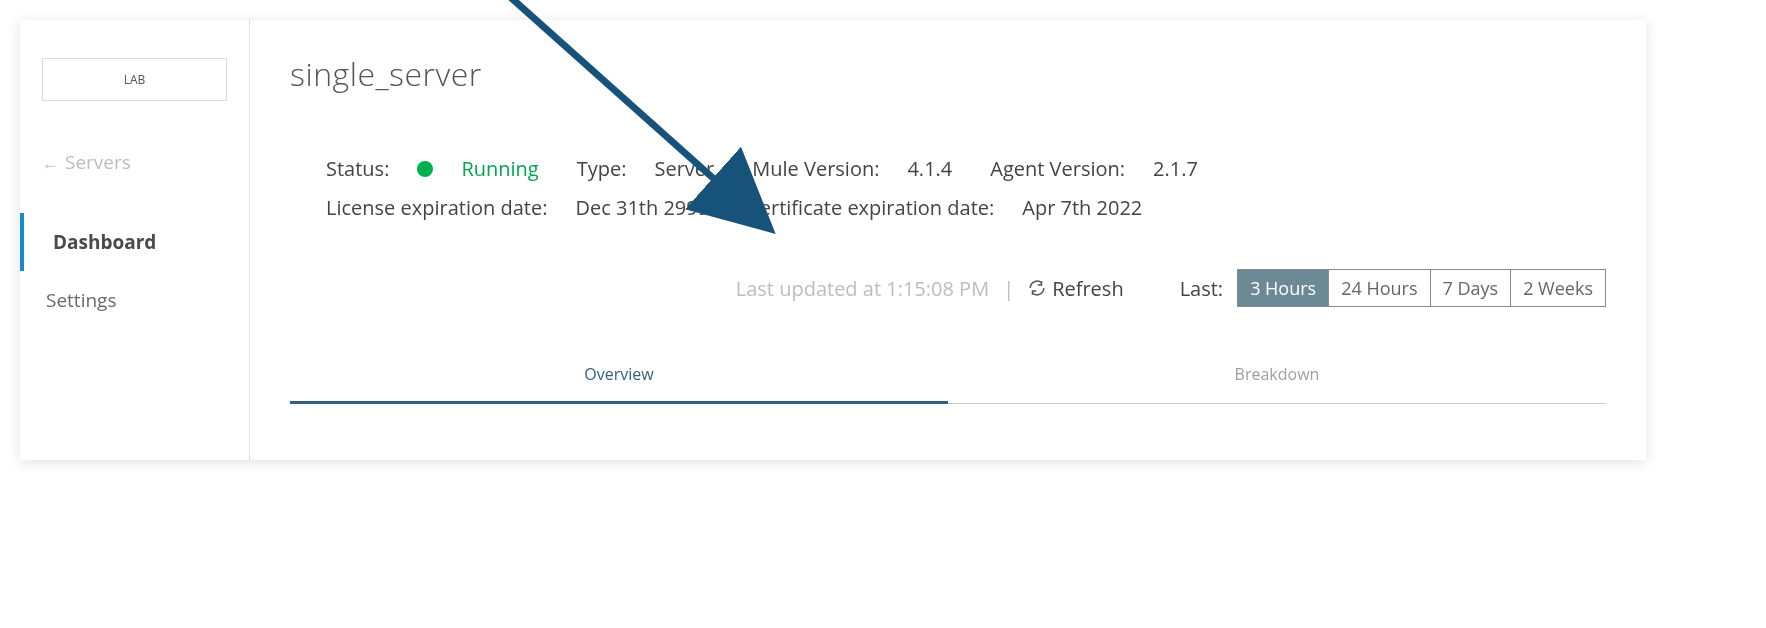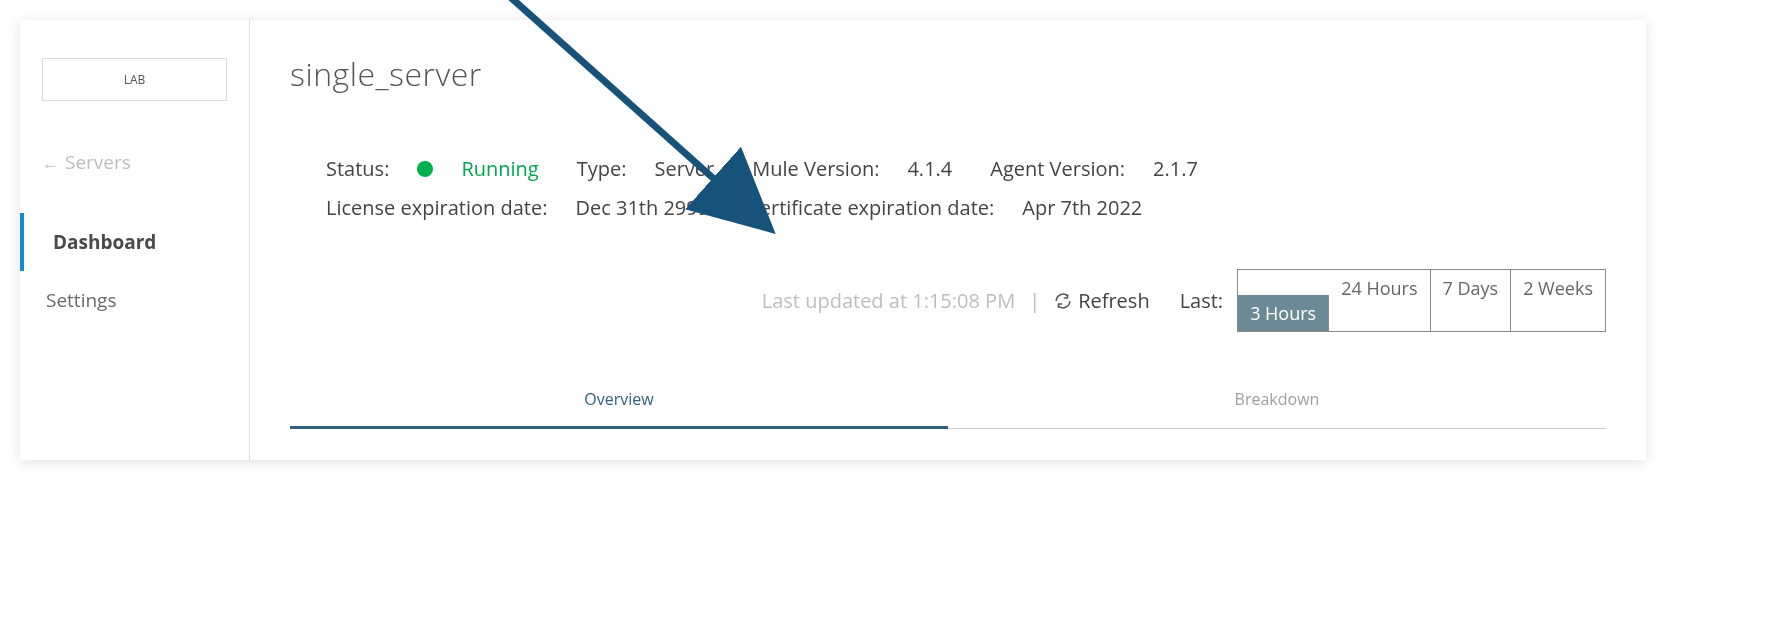--- a/index.html
+++ b/index.html
@@ -88,39 +88,38 @@
       justify-content: flex-end;
       align-items: center;
       gap: 14px;
       margin-top: 48px;
       font-size: 20px;
     }
     .last-updated { color: #bdbdbd; text-align: center; }
     .pipe { color: #bdbdbd; }
     .refresh-link { color: #444; cursor: pointer; display: inline-flex; align-items: center; gap: 6px; }
     .refresh-icon { display: inline-flex; }
-    .last-label { color: #444; margin-left: 16px; }
+    .last-label { color: #444; margin-left: 42px; }
     .range-toggle {
       display: flex;
       border: 1px solid #888;
       overflow: hidden;
     }
     .range-btn {
       padding: 6px 12px;
       font-size: 18px;
       color: #666;
       border-right: 1px solid #888;
       cursor: pointer;
       background: #fff;
     }
     .range-btn:last-child { border-right: none; }
     .range-btn.active {
       background: #6c8a95;
       color: #fff;
-      margin-top: 25px;
     }
     .tabs {
       display: flex;
       margin-top: 40px;
       border-bottom: 1px solid #ccc;
     }
     .tab {
       flex: 1;
       text-align: center;
       padding: 16px 0;

